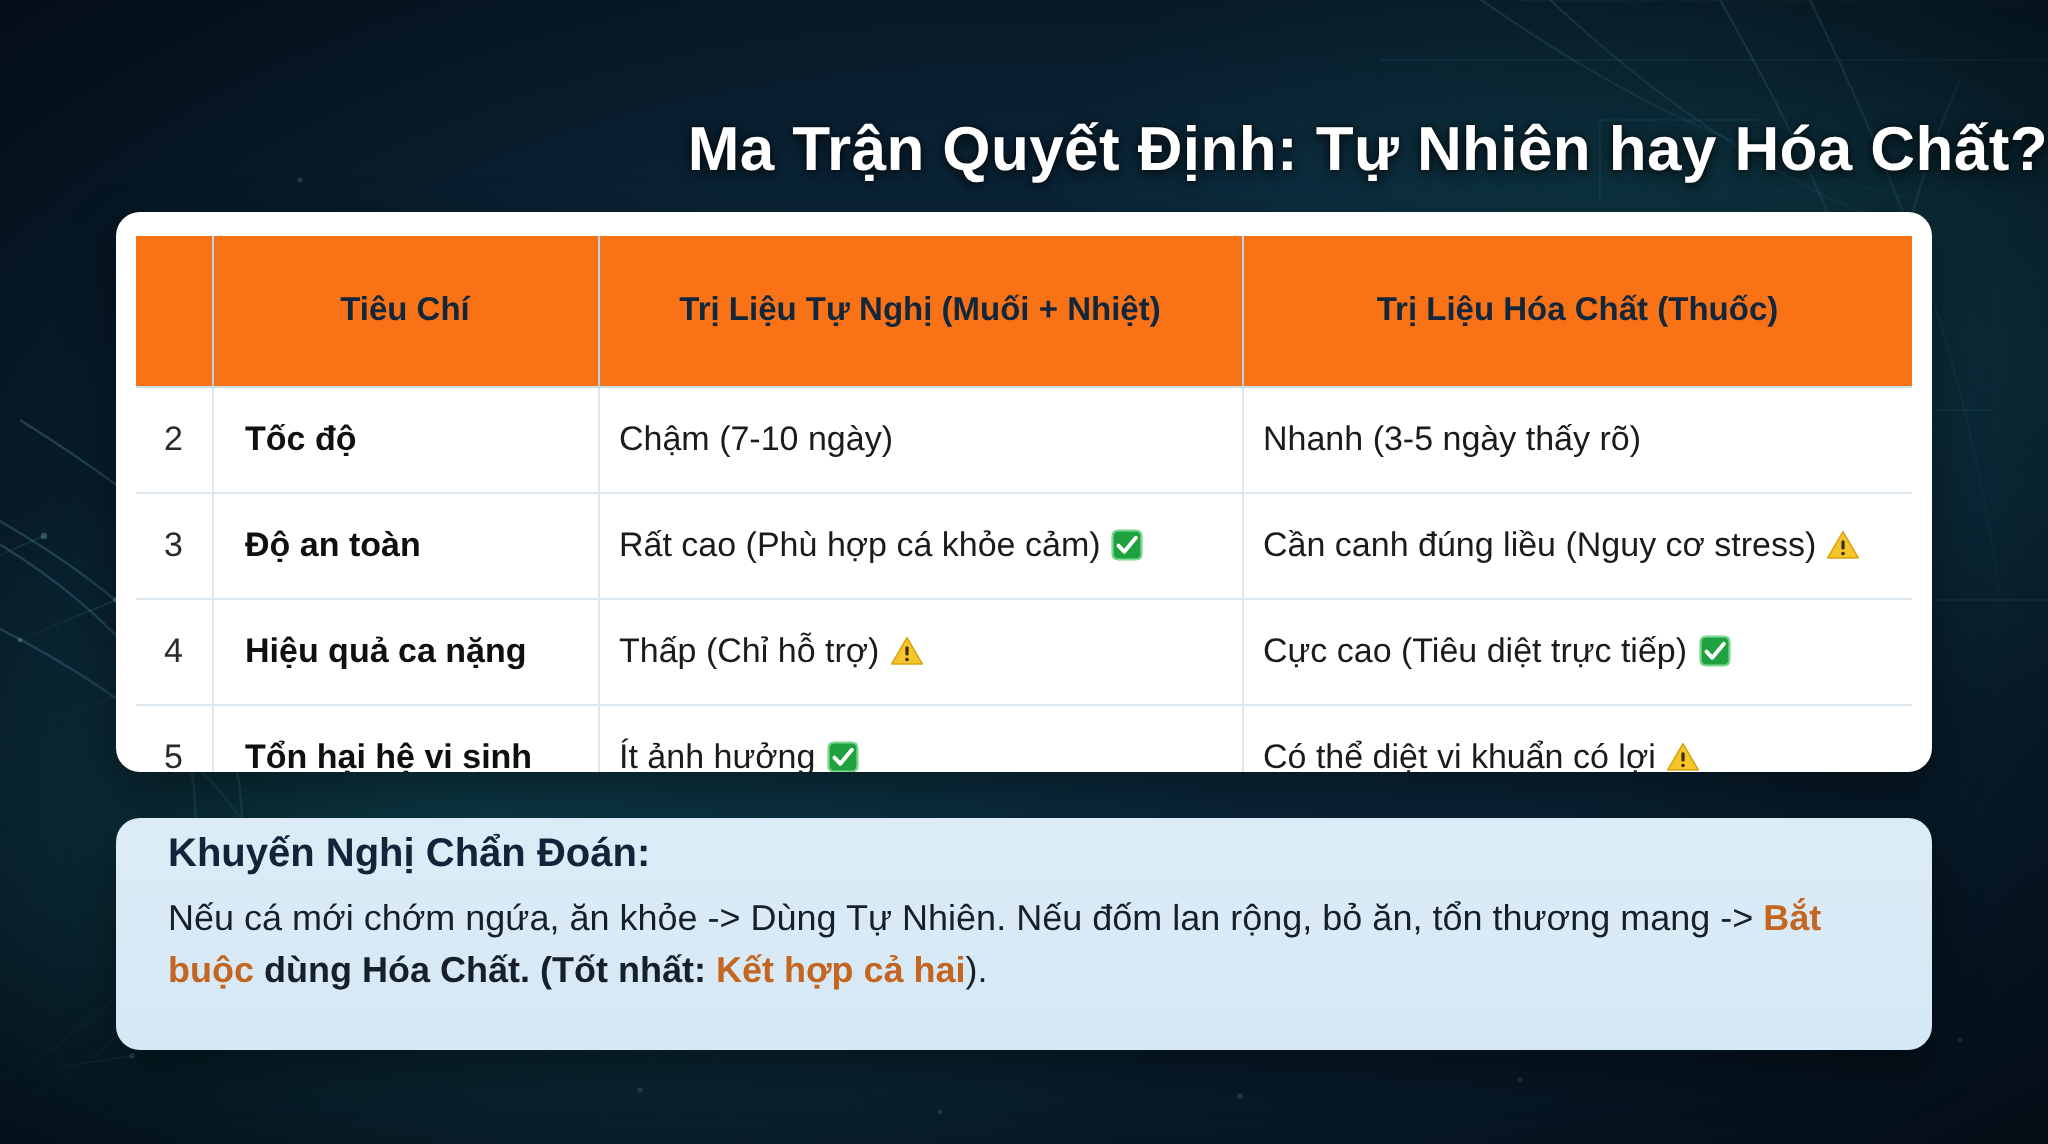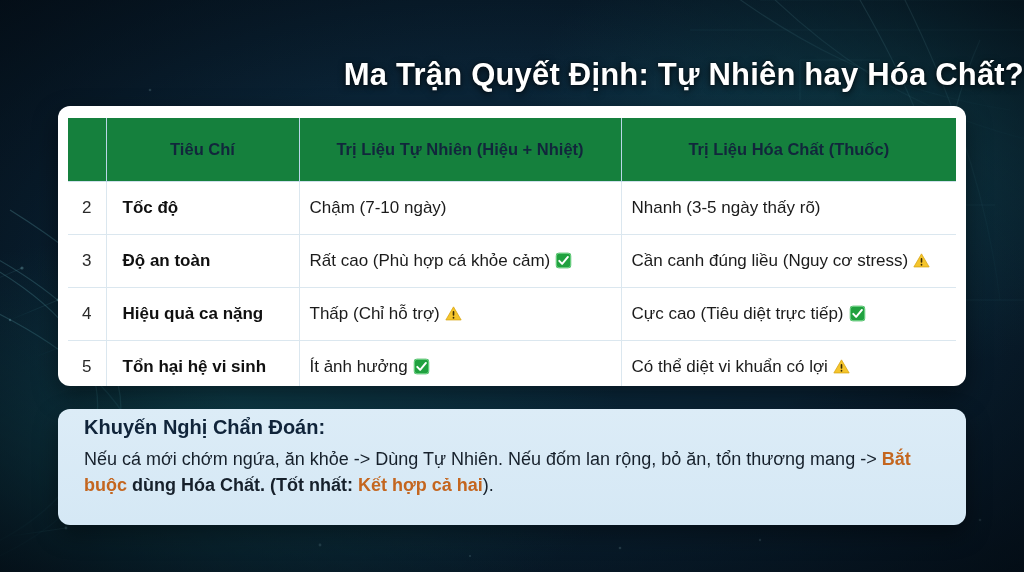--- a/index.html
+++ b/index.html
@@ -72,27 +72,27 @@
     width: 888px;
     border-collapse: collapse;
     table-layout: fixed;
   }
   table.matrix col.c-idx   { width: 38px; }
   table.matrix col.c-crit  { width: 193px; }
   table.matrix col.c-nat   { width: 322px; }
   table.matrix col.c-chem  { width: 335px; }
 
   thead th {
-    background: #15803d;
+    background: #f97316;
     color: #12263c;
     font-size: 16.5px;
     font-weight: bold;
     text-align: center;
     height: 51px;
-    padding: 6px 8px;
+    padding: 12px 8px;
     border-right: 1px solid #b9d6e8;
     white-space: nowrap;
   }
   thead th.idx-head {
     border-right: 1px solid #b9d6e8;
   }
   thead th:last-child { border-right: none; }
 
   tbody td {
     height: 52px;
@@ -252,21 +252,21 @@
       <colgroup>
         <col class="c-idx">
           <col class="c-crit">
           <col class="c-nat">
           <col class="c-chem">
       </colgroup>
       <thead>
         <tr>
           <th class="idx-head"></th>
           <th>Tiêu Chí</th>
-          <th>Trị Liệu Tự Nhiên (Hiệu + Nhiệt)</th>
+          <th>Trị Liệu Tự Nghị (Muối + Nhiệt)</th>
           <th>Trị Liệu Hóa Chất (Thuốc)</th>
         </tr>
       </thead>
       <tbody>
 
         <tr>
           <td class="idx">2</td>
           <td class="crit">Tốc độ</td>
           <td class="val">
             <span>Chậm (7-10 ngày)</span><span class="badge-slot"></span>

